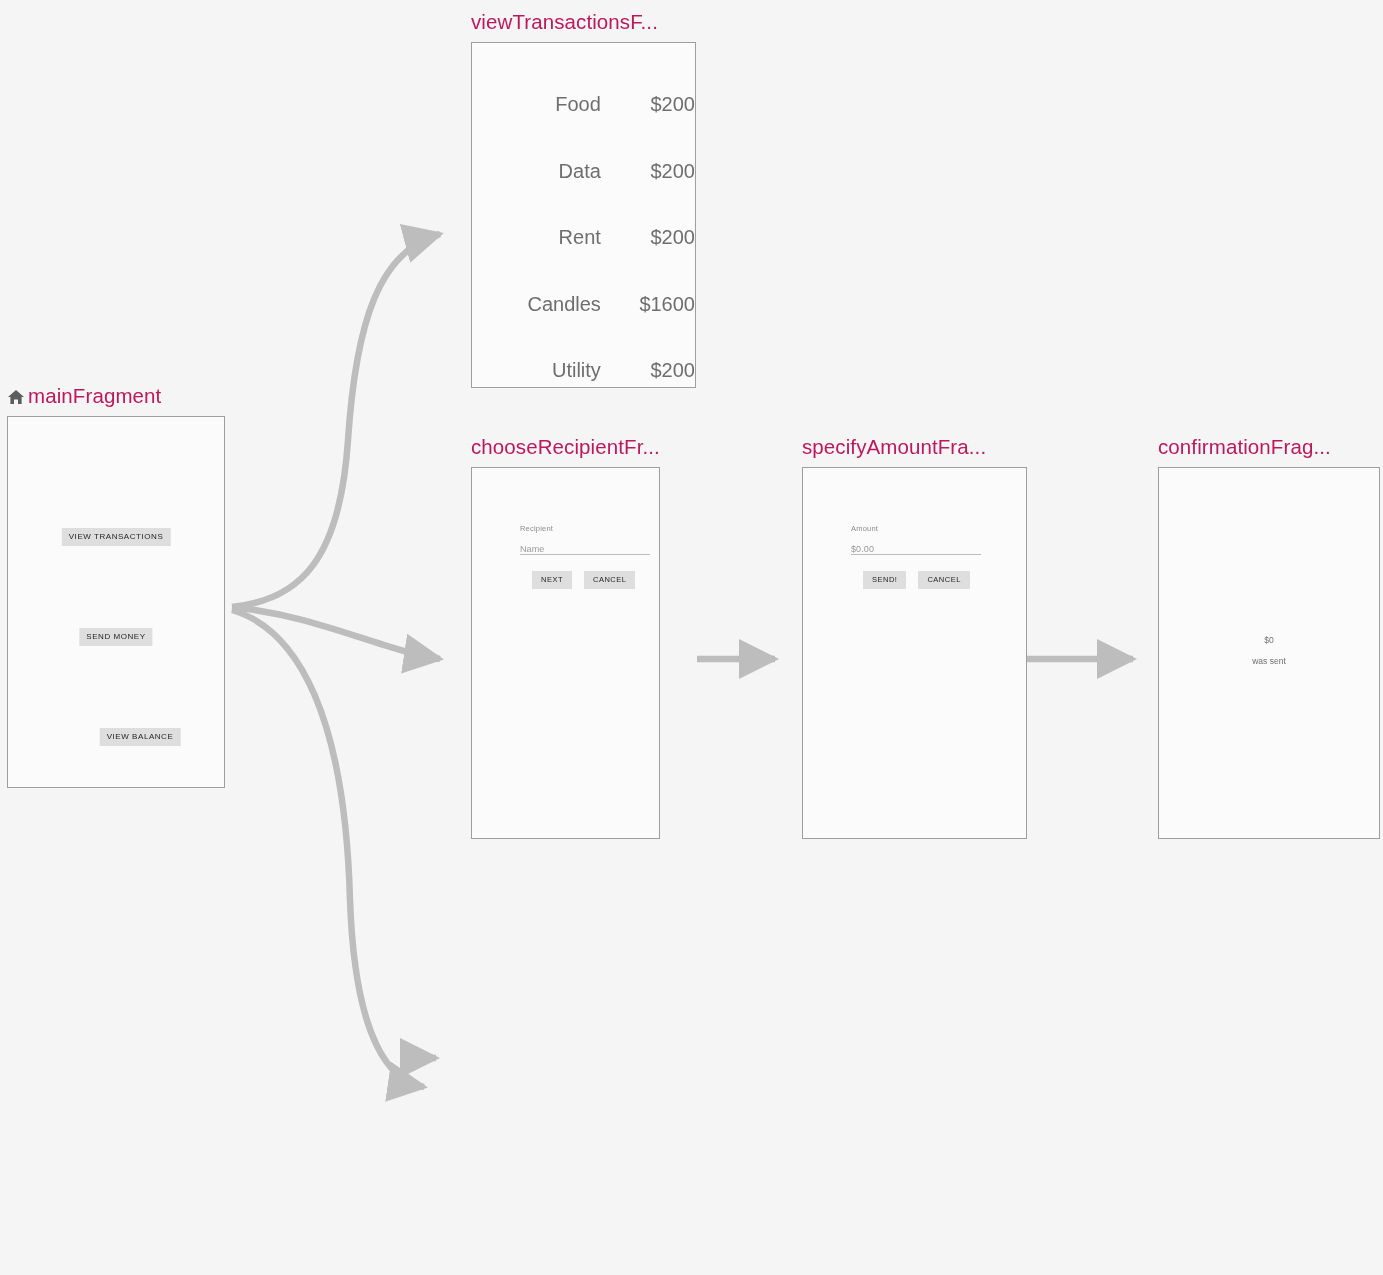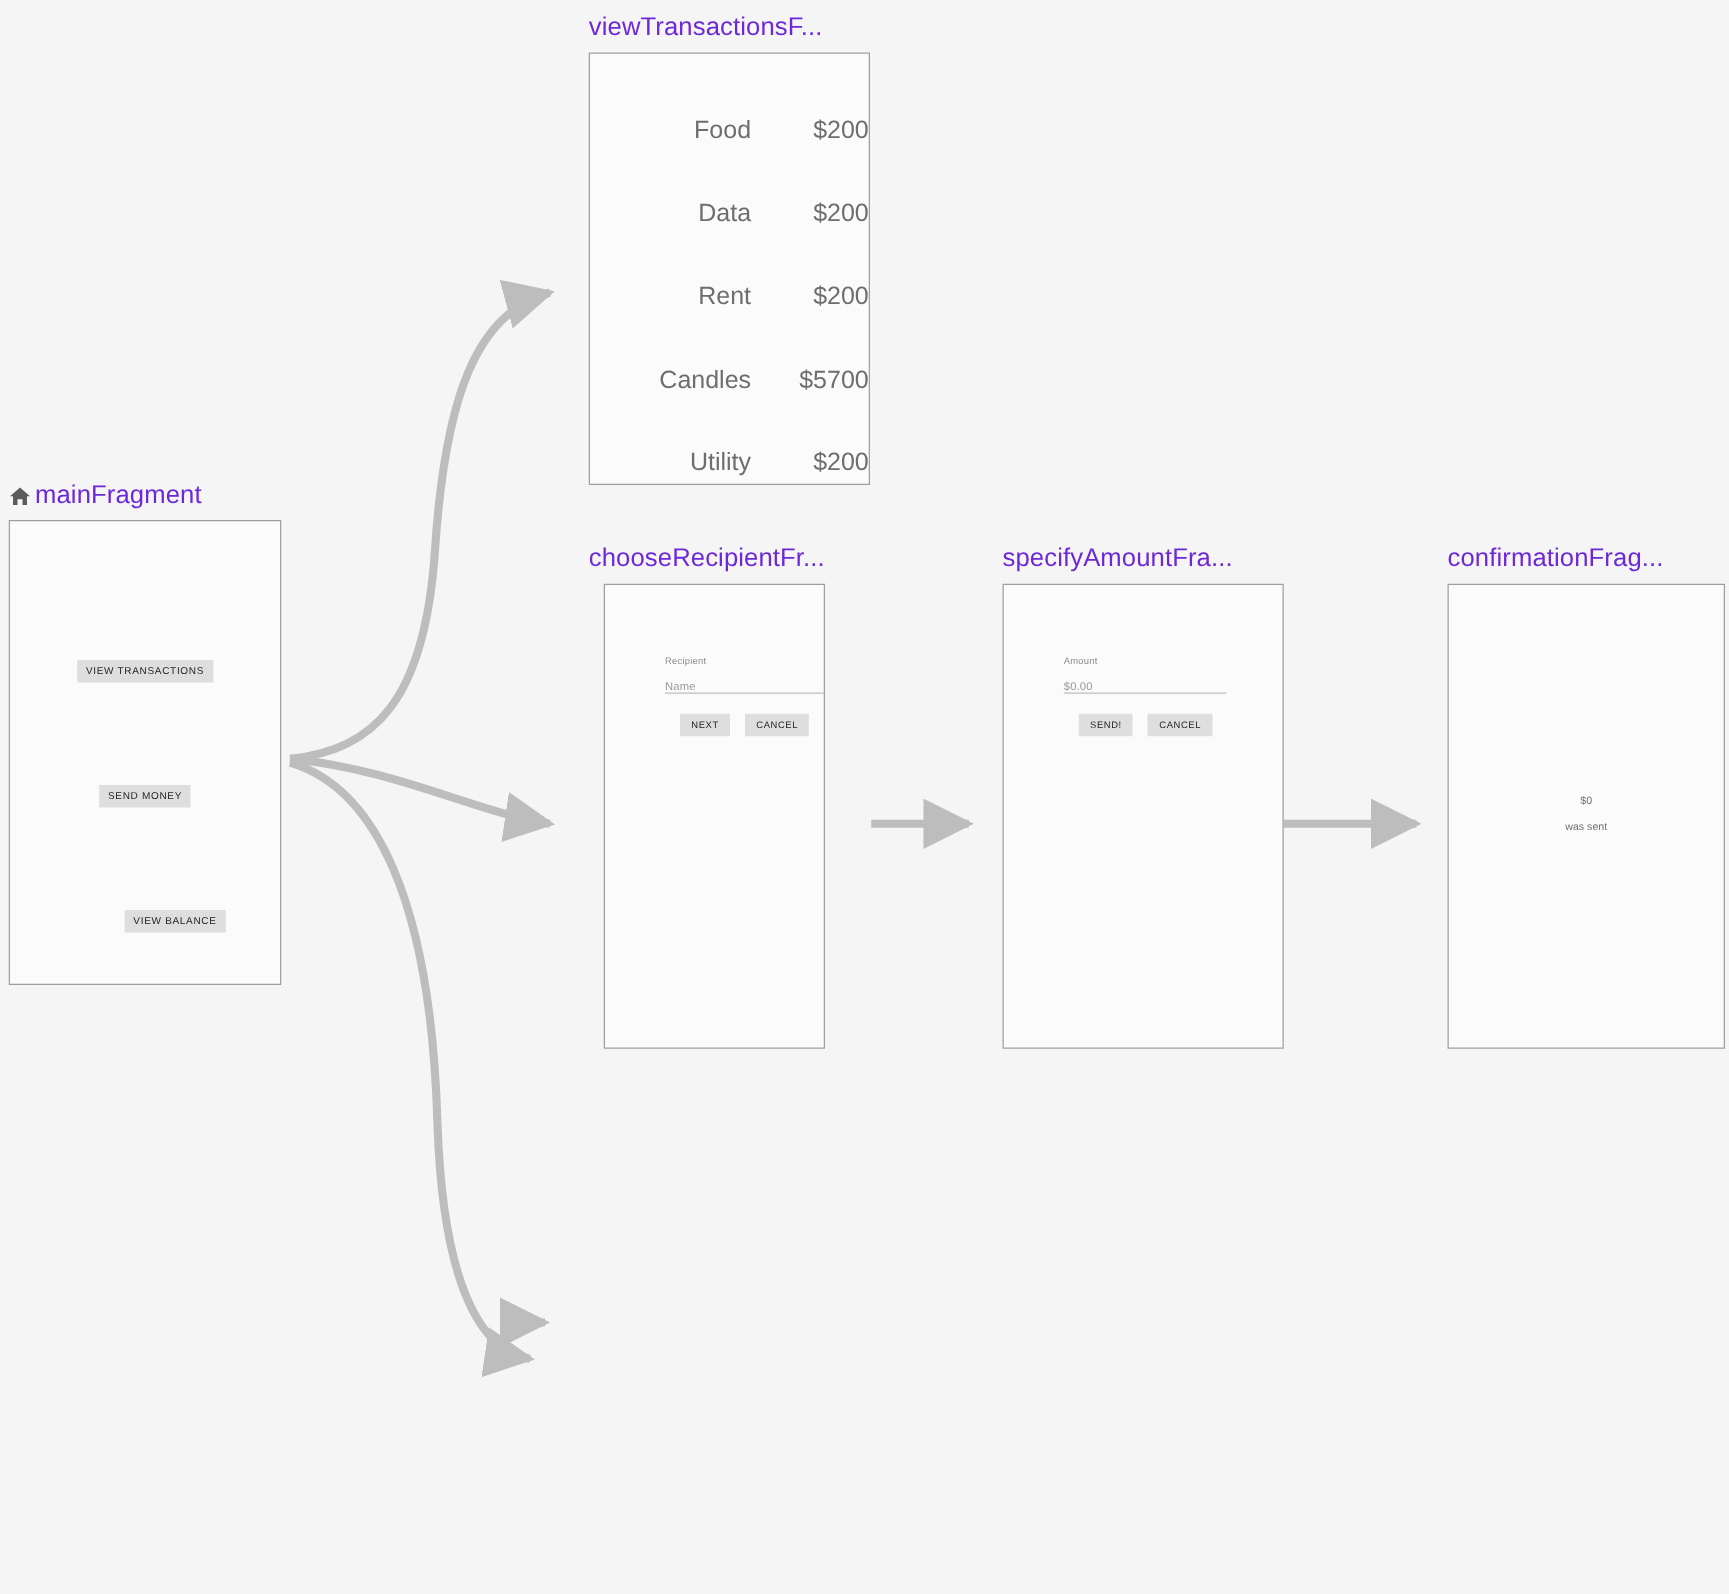--- a/index.html
+++ b/index.html
@@ -27,21 +27,21 @@
     height: 1275px;
     pointer-events: none;
     z-index: 1;
   }
   .dest {
     position: absolute;
     z-index: 2;
   }
   .dest-title {
     font-size: 20.5px;
-    color: #6d28d9;
+    color: #be185d;
     letter-spacing: 0.1px;
     white-space: nowrap;
     line-height: 1;
     margin-bottom: 9px;
     font-weight: 400;
   }
   .dest-title.with-icon {
     display: flex;
     align-items: center;
     gap: 3px;
@@ -222,33 +222,33 @@
         <div class="tx-row">
           <span class="tx-label">Data</span>
           <span class="tx-amount">$200</span>
         </div>
         <div class="tx-row">
           <span class="tx-label">Rent</span>
           <span class="tx-amount">$200</span>
         </div>
         <div class="tx-row">
           <span class="tx-label">Candles</span>
-          <span class="tx-amount">$5700</span>
+          <span class="tx-amount">$1600</span>
         </div>
         <div class="tx-row">
           <span class="tx-label">Utility</span>
           <span class="tx-amount">$200</span>
         </div>
       </div>
     </div>
   </div>
 
   <div class="dest" style="left:471px; top:437px; width:189px;">
     <div class="dest-title">chooseRecipientFr...</div>
-    <div class="frame" style="height:372px;margin-left:12px;">
+    <div class="frame" style="height:372px;">
       <div class="form-body">
         <div class="form-label">Recipient</div>
         <div class="form-input">Name</div>
         <div class="form-btn-row">
           <div class="form-btn">NEXT</div>
           <div class="form-btn">CANCEL</div>
         </div>
       </div>
     </div>
   </div>

